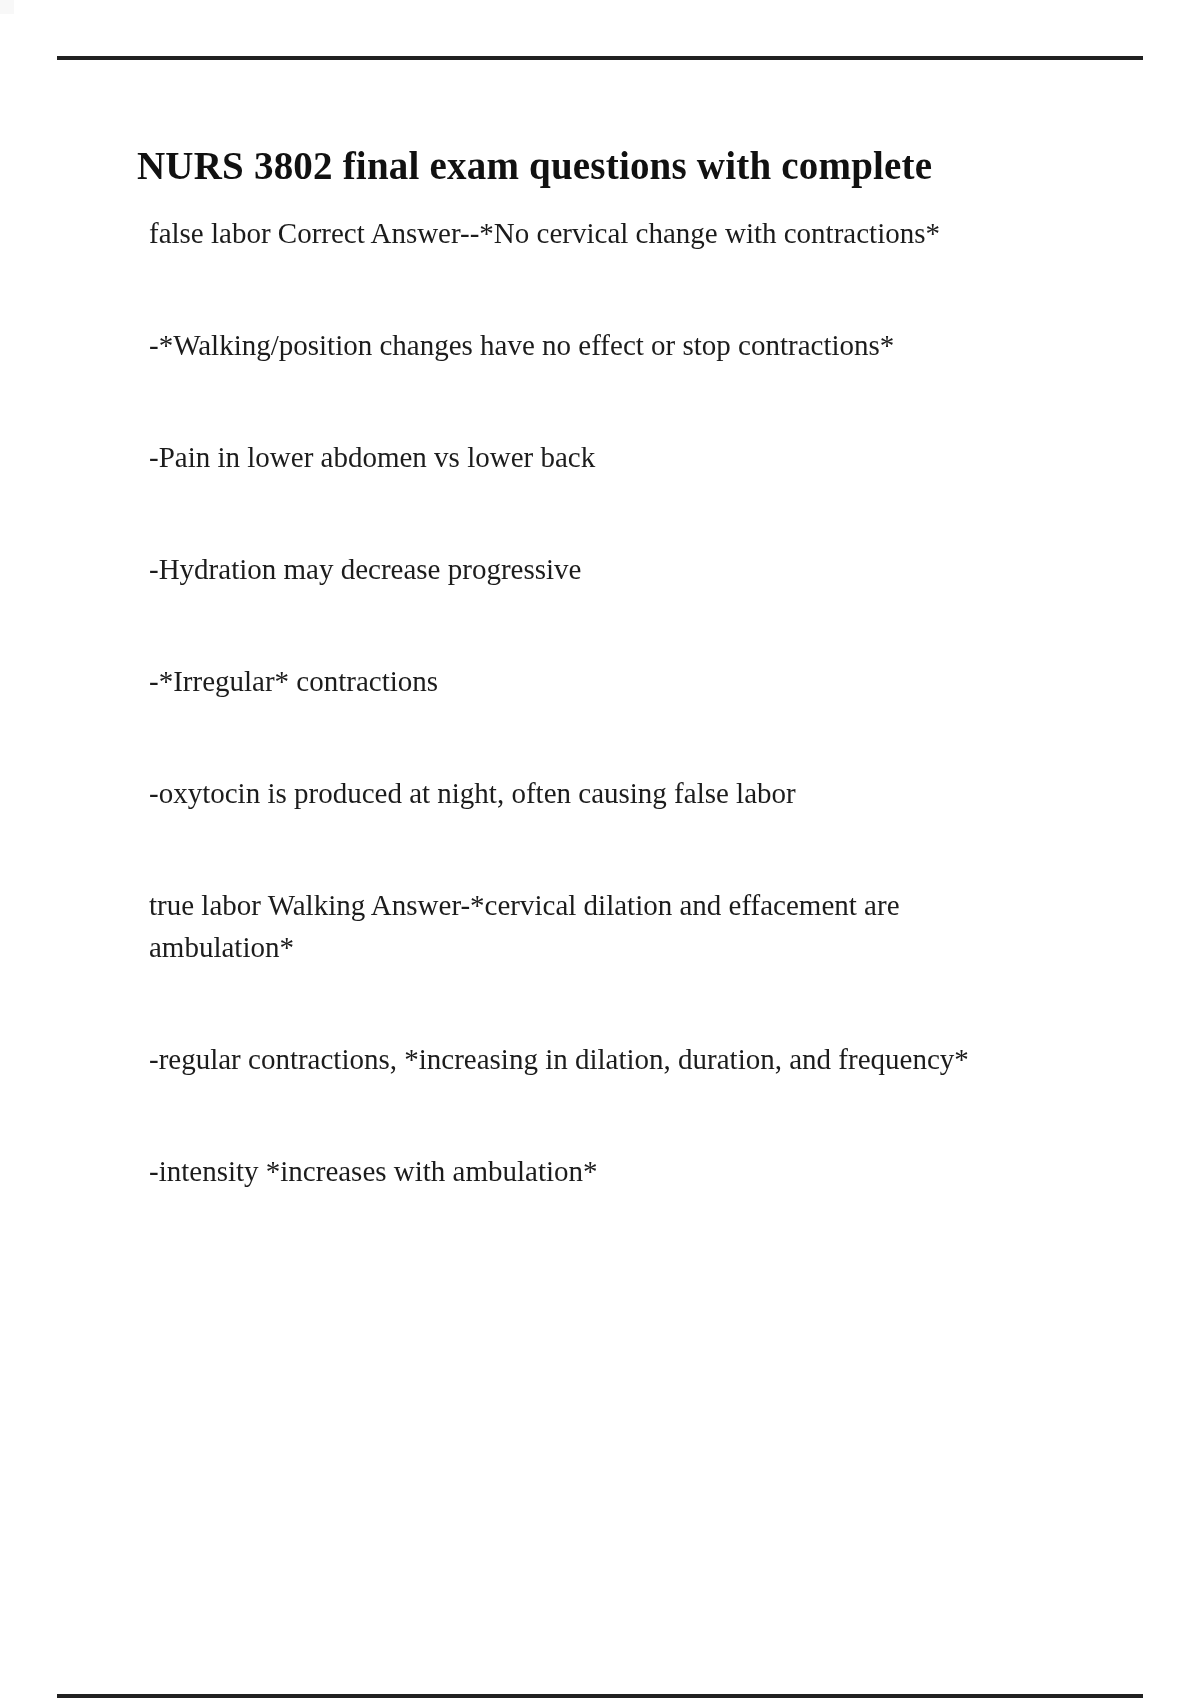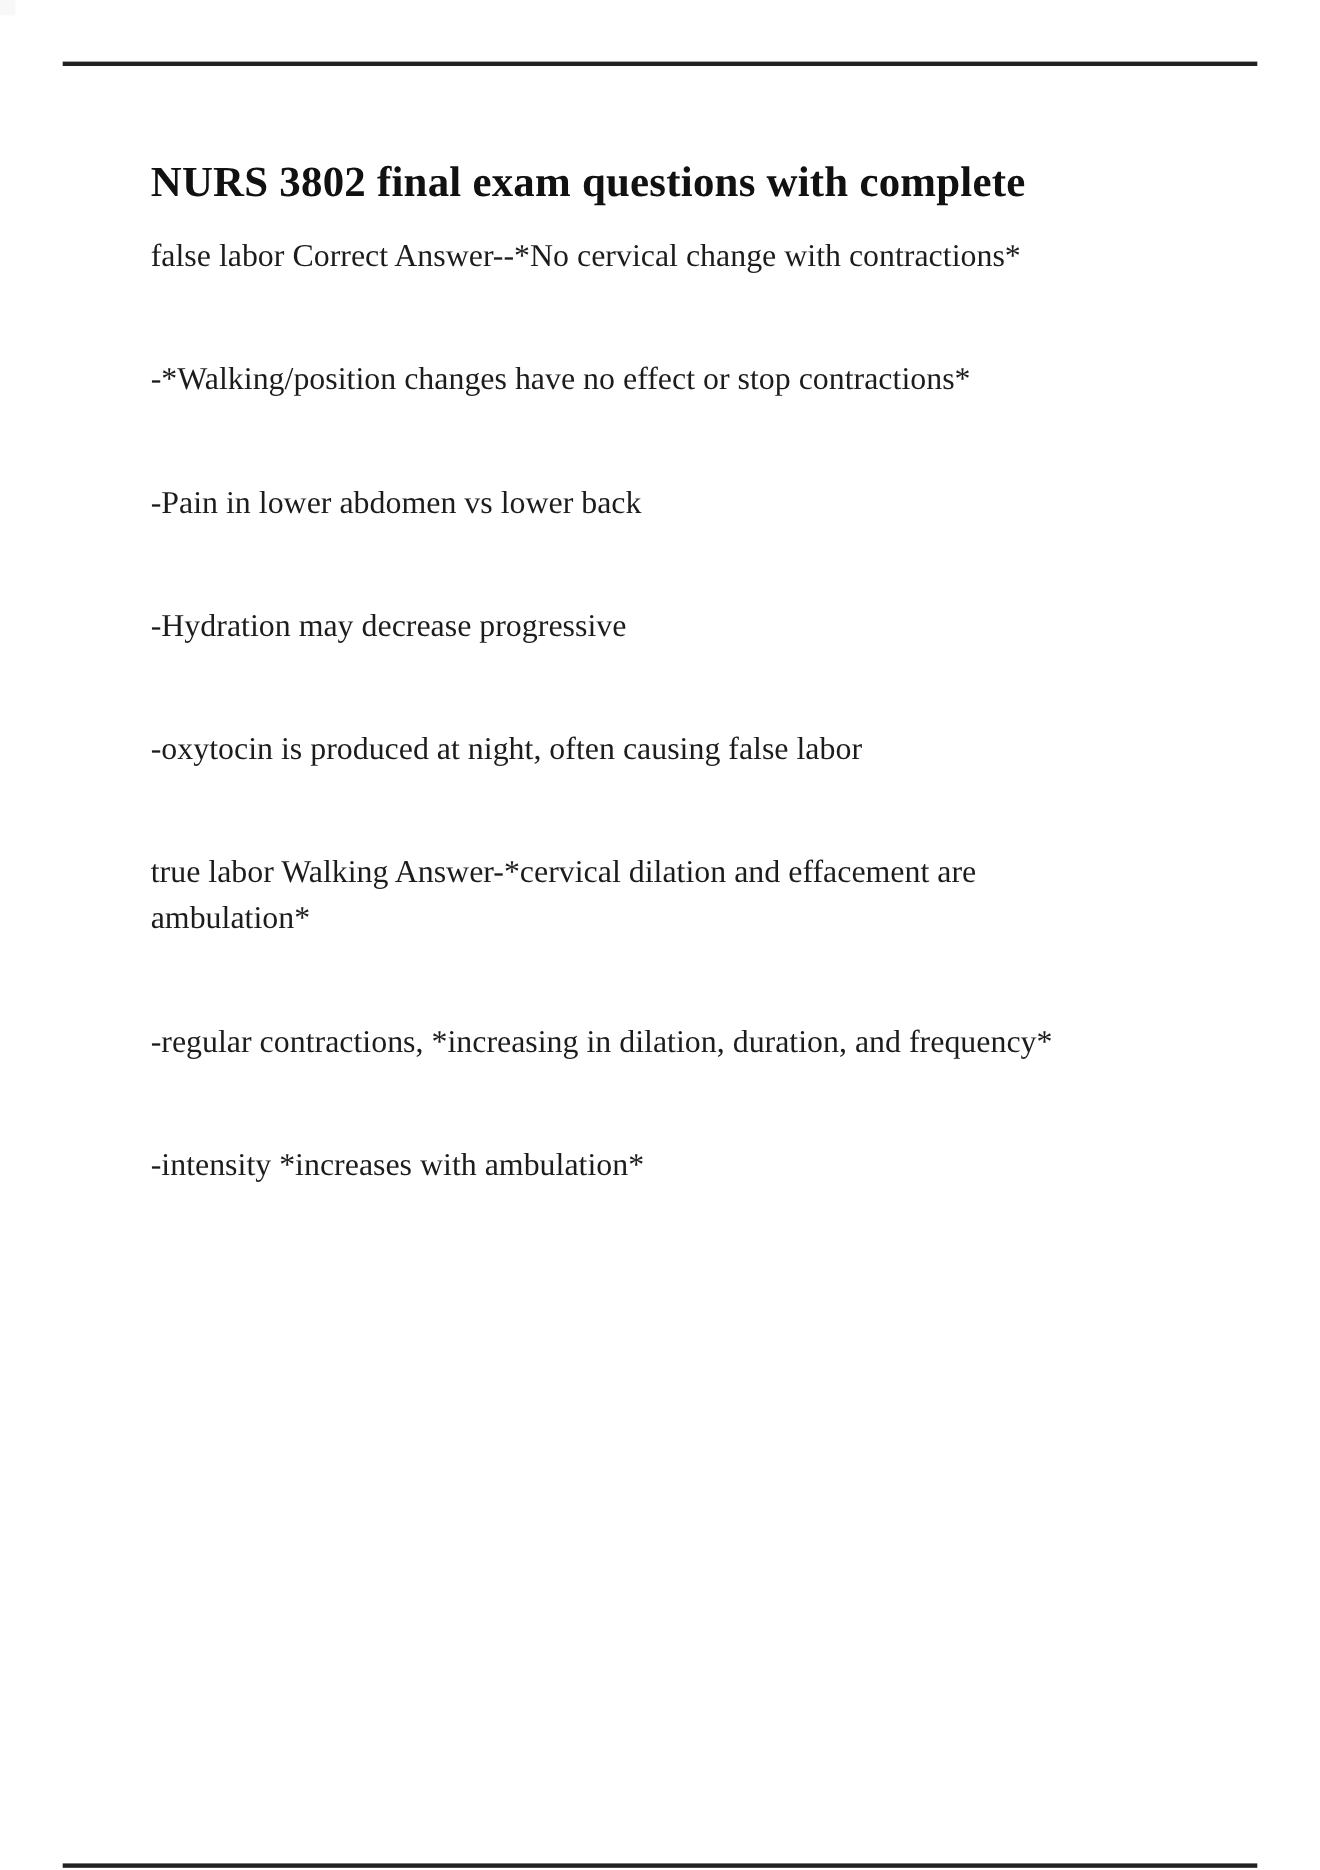--- a/index.html
+++ b/index.html
@@ -50,20 +50,21 @@
     white-space: nowrap;
   }
   .para {
     margin: 0 0 70px 0;
     font-size: 29px;
     line-height: 42px;
     color: #1c1c1c;
   }
   .para .text-line {
     white-space: nowrap;
+    margin-left: 12px;
   }
 </style>
 </head>
 <body>
 
 <div class="page">
 
   <div class="scan-artifact"></div>
 
   <div class="rule rule-top"></div>
@@ -84,20 +85,23 @@
 
 
     <div class="para">
       <div class="text-line">-Pain in lower abdomen vs lower back</div>
     </div>
 
     <div class="para">
       <div class="text-line">-Hydration may decrease progressive</div>
     </div>
 
+    <div class="para">
+      <div class="text-line">-*Irregular* contractions</div>
+    </div>
 
     <div class="para">
       <div class="text-line">-oxytocin is produced at night, often causing false labor</div>
     </div>
 
     <div class="para">
       <div class="text-line">true labor Walking Answer-*cervical dilation and effacement are</div>
       <div class="text-line">ambulation*</div>
     </div>
 

